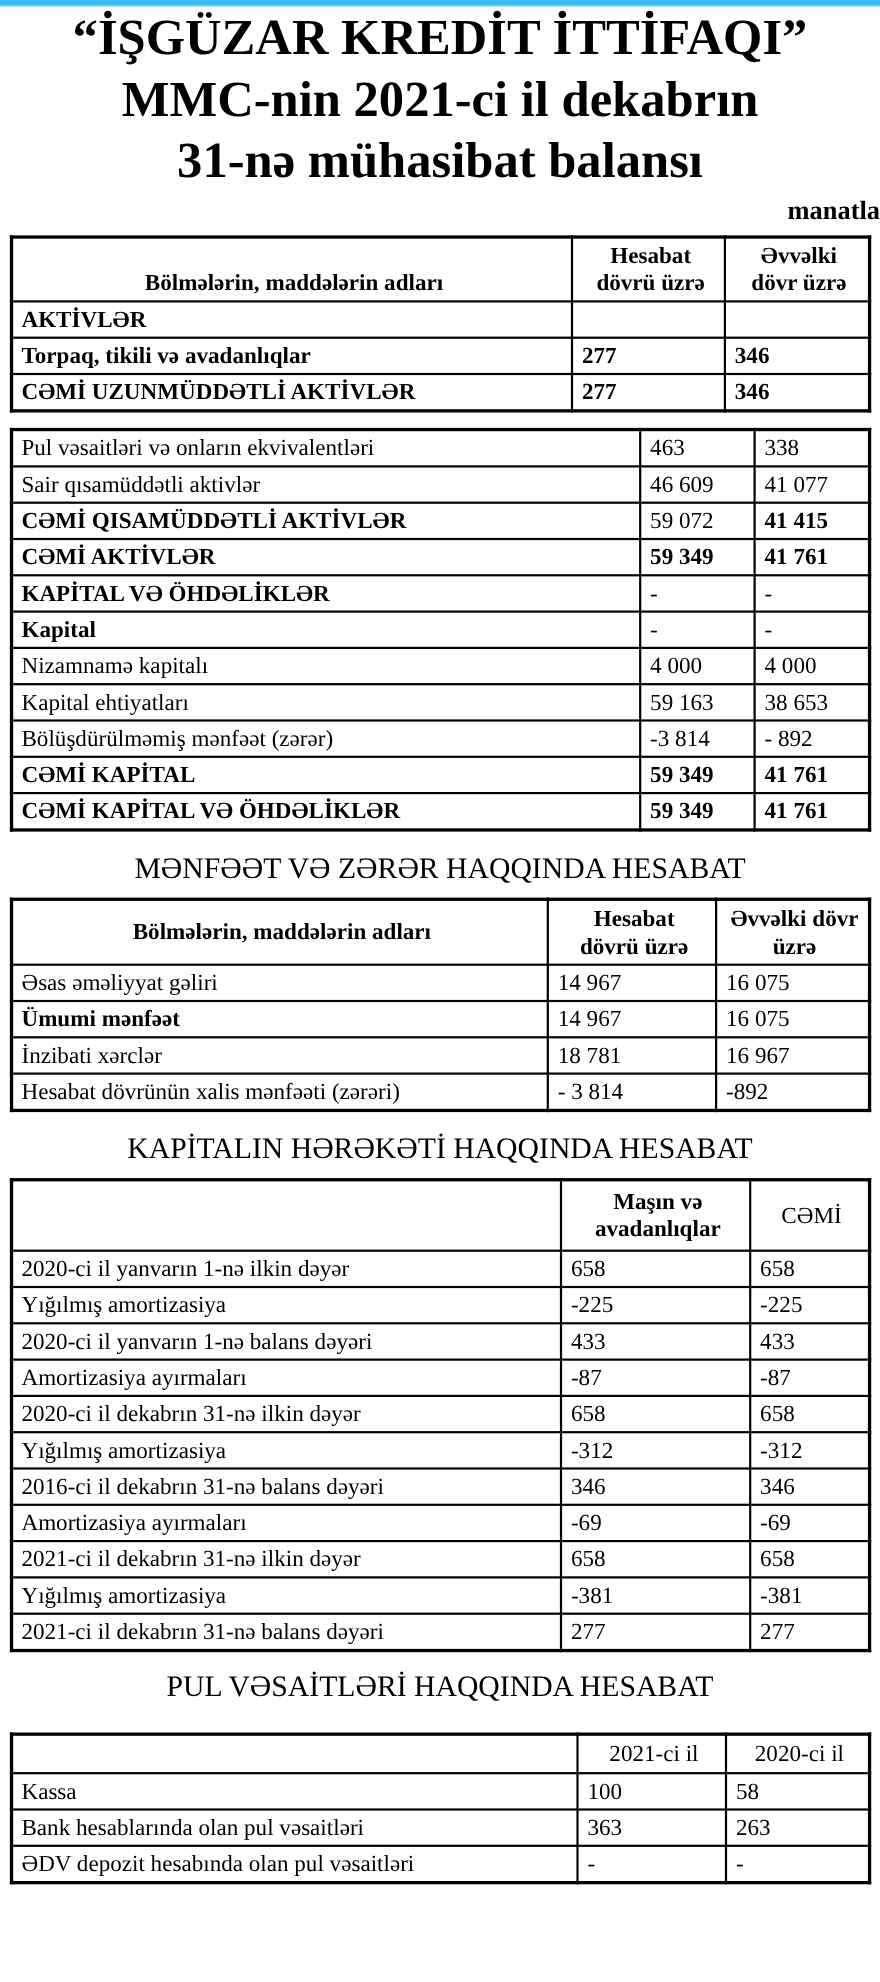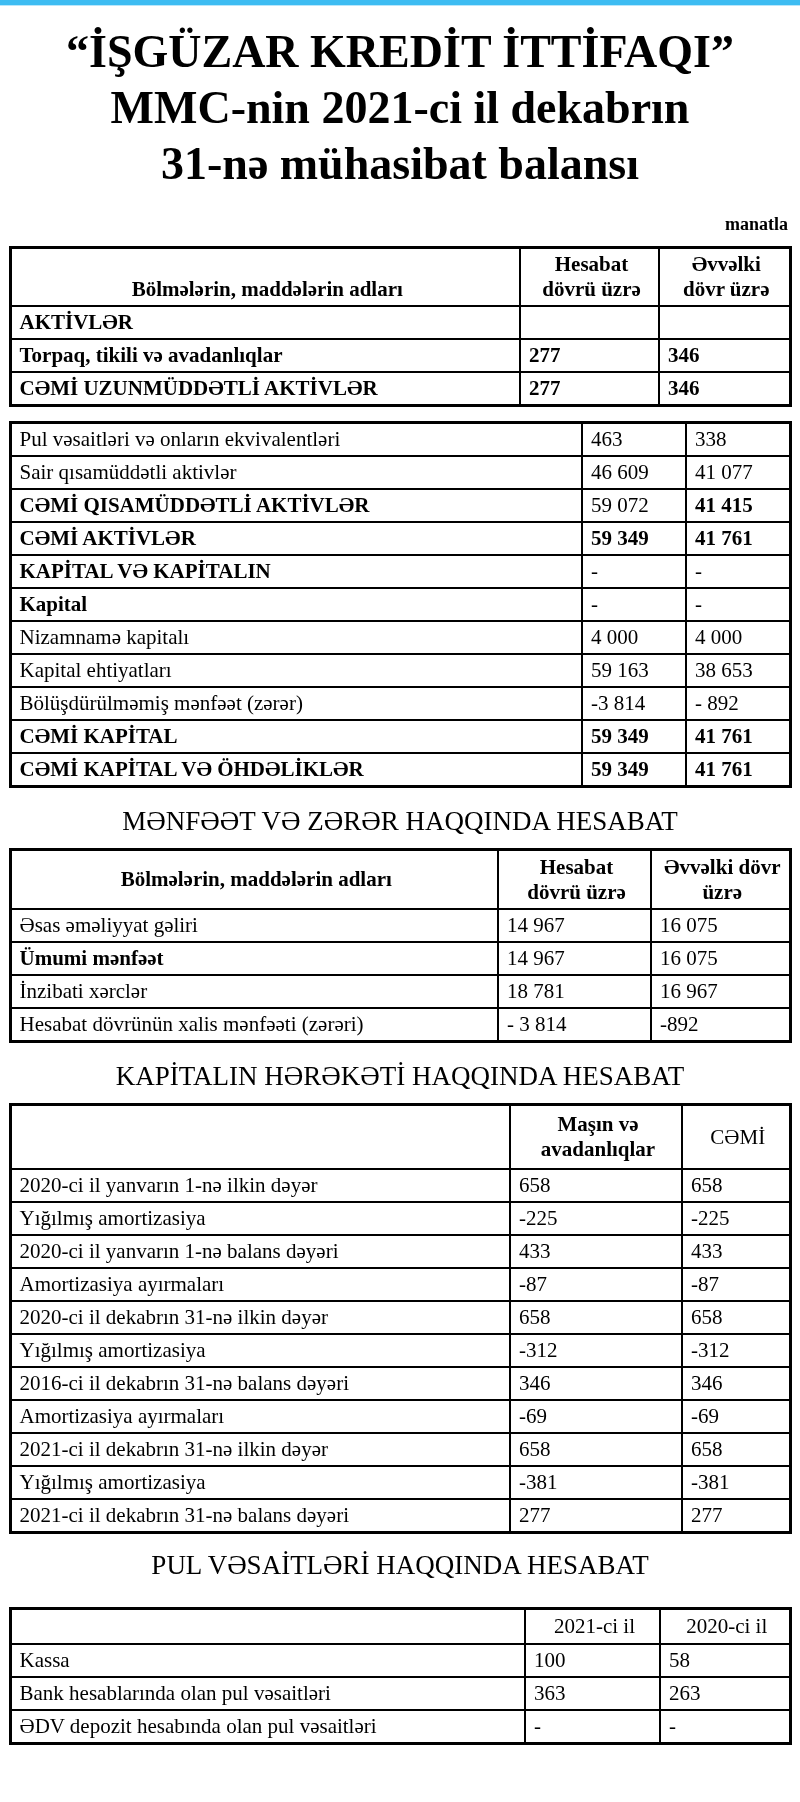--- a/index.html
+++ b/index.html
@@ -10,33 +10,32 @@
     color: #000;
     font-family: "Liberation Serif", serif;
   }
   .topbar {
     height: 5px;
     width: 100%;
     background: #3dbcf2;
     border-bottom: 1px solid #b8e6fb;
   }
   .doc-title {
-    margin-top: 18px;
     text-align: center;
     font-weight: bold;
     font-size: 46px;
     line-height: 56px;
     letter-spacing: 0px;
   }
   .currency-note {
     text-align: right;
     font-weight: bold;
-    font-size: 18px;
-    padding-right: 12px;
-    margin-top: 19px;
+    font-size: 24px;
+    padding-right: 0;
+    margin-top: 5px;
     line-height: 26px;
   }
   table {
     width: 780px;
     margin: 0 auto;
     border-collapse: collapse;
     table-layout: fixed;
     border: 3px solid #000;
     font-size: 21px;
   }
@@ -144,21 +143,21 @@
         <td class="b">CƏMİ QISAMÜDDƏTLİ AKTİVLƏR</td>
         <td>59 072</td>
         <td class="b">41 415</td>
       </tr>
       <tr>
         <td class="b">CƏMİ AKTİVLƏR</td>
         <td class="b">59 349</td>
         <td class="b">41 761</td>
       </tr>
       <tr>
-        <td class="b">KAPİTAL VƏ KAPİTALIN</td>
+        <td class="b">KAPİTAL VƏ ÖHDƏLİKLƏR</td>
         <td>-</td>
         <td>-</td>
       </tr>
       <tr>
         <td class="b">Kapital</td>
         <td>-</td>
         <td>-</td>
       </tr>
       <tr>
         <td>Nizamnamə kapitalı</td>

